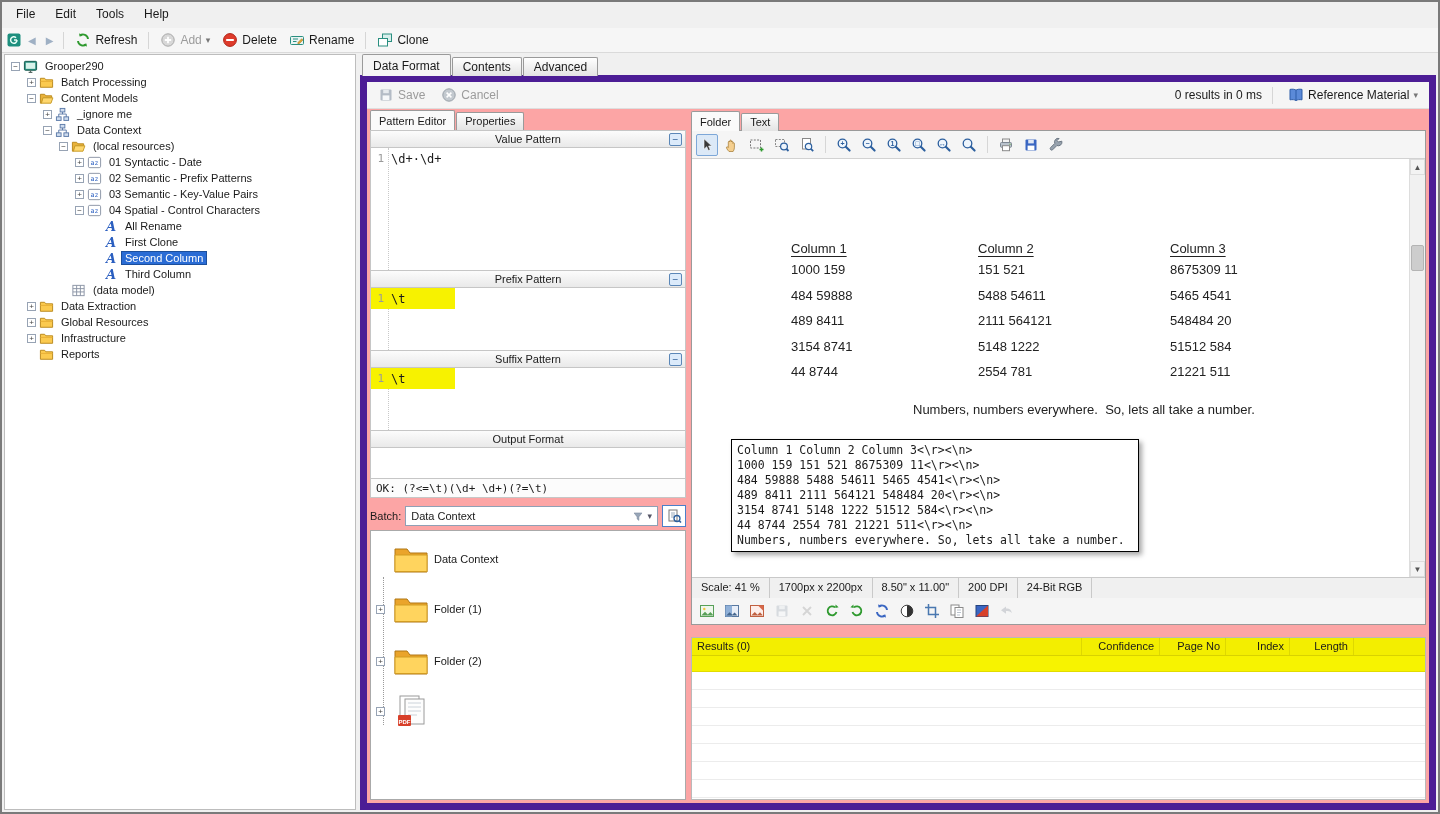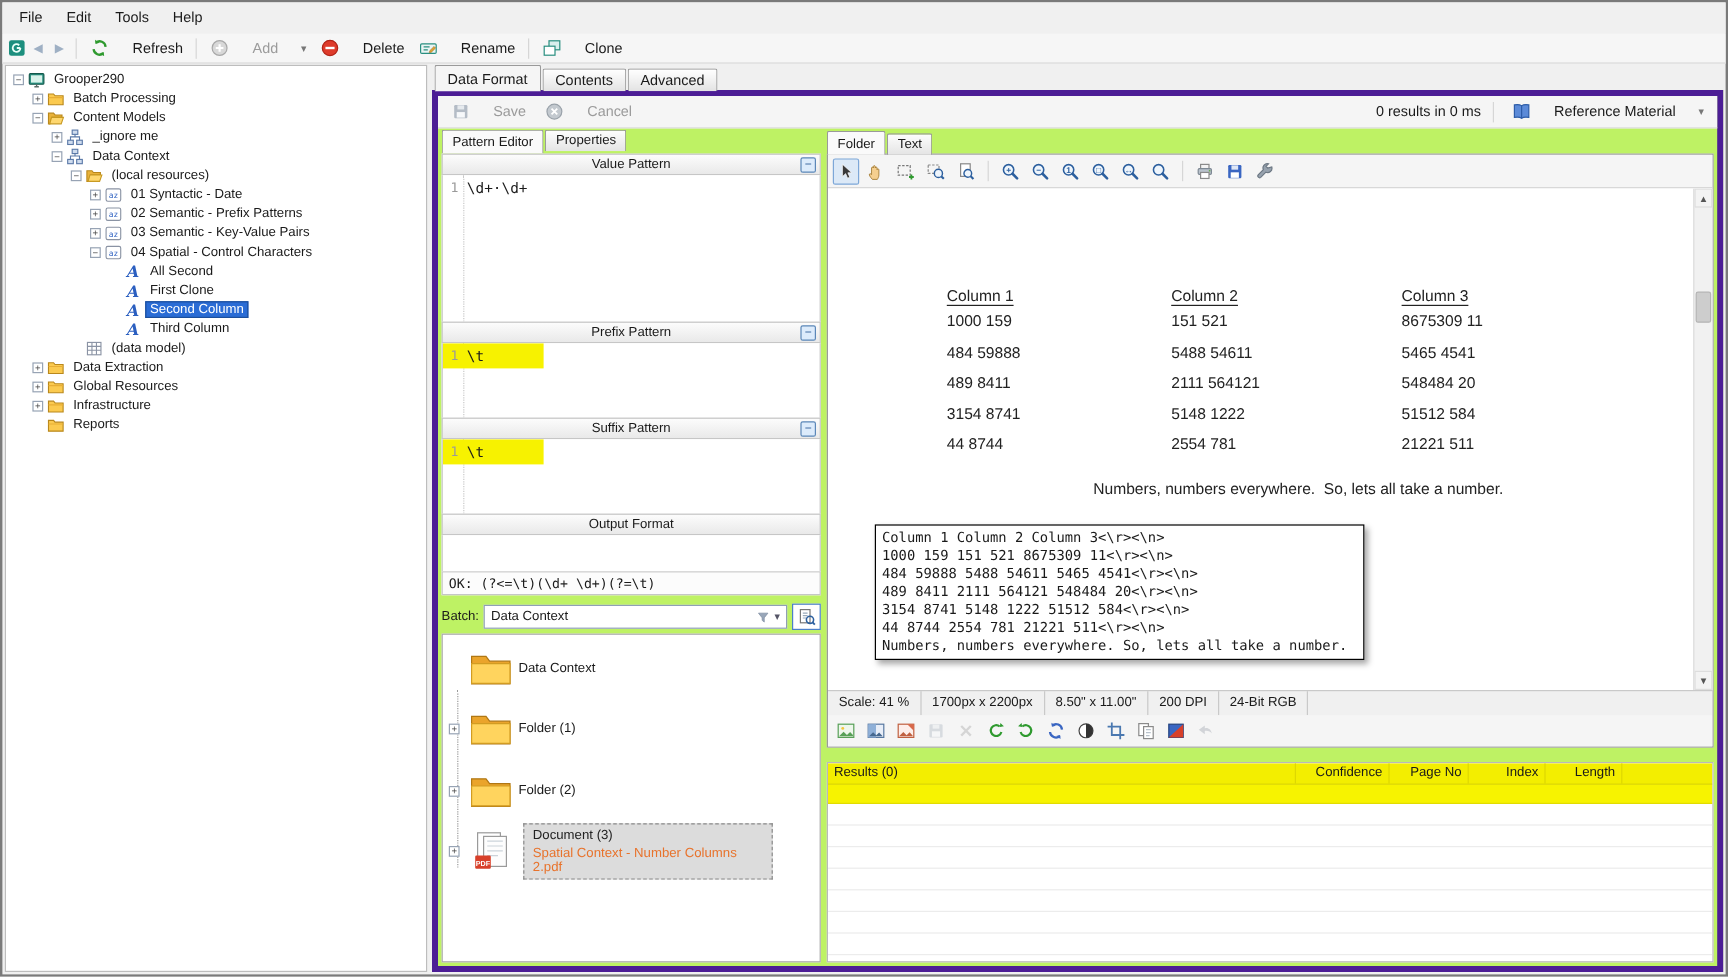--- a/index.html
+++ b/index.html
@@ -4,21 +4,21 @@
 <style>
   *{box-sizing:border-box;margin:0;padding:0}
   html,body{width:1440px;height:814px;overflow:hidden;background:#fff}
   body{font-family:"Liberation Sans",sans-serif;font-size:12px;color:#1a1a1a}
   .window{position:relative;width:1440px;height:814px;border:2px solid #7a7a7a;background:#f0f0f0}
 
   
   .menubar{position:absolute;left:0;top:0;right:0;height:26px;background:#f0f0f0;display:flex;align-items:flex-start;padding-left:4px}
   .menu-item{padding:5px 10px;cursor:default}
   .toolbar{position:absolute;left:0;top:26px;right:0;height:25px;background:#f6f6f6;border-bottom:1px solid #dadada;display:flex;align-items:center;padding:0 4px;gap:2px}
-  .tb-btn{display:inline-flex;align-items:center;gap:19px;padding:2px 5px;background:transparent;border:none;font:12px "Liberation Sans",sans-serif;color:#1a1a1a}
+  .tb-btn{display:inline-flex;align-items:center;gap:4px;padding:2px 5px;background:transparent;border:none;font:12px "Liberation Sans",sans-serif;color:#1a1a1a}
   .tb-btn.disabled{color:#9b9b9b}
   .icon16{width:16px;height:16px;display:inline-block;flex:none}
   .icon16 svg{width:100%;height:100%;display:block}
   .vsep{width:1px;height:17px;background:#d6d6d6;margin:0 4px;flex:none}
   .nav-arrow{color:#9fb0c4;font-size:10px;padding:2px 4px}
   .caret{font-size:9px;color:#777}
 
   
   .left-panel{position:absolute;left:2px;top:52px;width:352px;bottom:2px;background:#fff;border:1px solid #bdbdbd;overflow:hidden;padding-top:3px}
   .tree-row{display:flex;align-items:center;height:16px;font-size:11px;white-space:nowrap}
@@ -26,27 +26,27 @@
   .expander.hidden{visibility:hidden}
   .tree-ic{width:15px;height:15px;margin-right:3px;flex:none}
   .tree-ic svg{width:100%;height:100%;display:block}
   .tree-label{padding:0 3px;border:1px solid transparent}
   .tree-label.sel{color:#fff;border:1px solid #1c4f9c}
 
   
   .main-tabs{position:absolute;left:360px;top:53px;display:flex;align-items:flex-end;height:21px;z-index:3}
   .tab{padding:2px 10px 3px;border:1px solid #9a9a9a;border-bottom:none;background:linear-gradient(#ffffff,#e3e3e3);border-radius:2px 2px 0 0;height:19px;margin-right:1px}
   .tab.active{background:#f5f5f5;height:22px;padding-top:4px}
-  .tab-page{position:absolute;left:358px;top:73px;right:2px;bottom:2px;border:5px solid #4c1d95;background:#bef264}
+  .tab-page{position:absolute;left:358px;top:73px;right:2px;bottom:2px;border:7px solid #4c1d95;background:#fca5a5}
   .actions-row{position:absolute;left:0;top:0;right:0;height:27px;border-bottom:1px solid #dedede;display:flex;align-items:center;padding:0 6px;gap:6px;background:#f5f5f5}
   .spacer{flex:1}
 
   
   .pattern-panel{position:absolute;left:3px;top:28px;width:316px;bottom:3px;display:flex;flex-direction:column}
-  .sub-tabs{display:flex;align-items:flex-start;height:20px;flex:none}
+  .sub-tabs{display:flex;align-items:flex-end;height:20px;flex:none}
   .stab{padding:2px 8px;font-size:11px;border:1px solid #9a9a9a;border-bottom:none;background:linear-gradient(#fdfdfd,#e4e4e4);border-radius:2px 2px 0 0;margin-right:1px;height:18px}
   .stab.active{background:#fafafa;height:20px;padding-top:4px}
   .sections{flex:none;background:#f5f5f5}
   .sec-header{height:18px;background:linear-gradient(#fcfcfc,#e9e9e9);border:1px solid #c6c6c6;display:flex;align-items:center;justify-content:center;position:relative;font-size:11px}
   .collapse-btn{position:absolute;right:3px;top:2px;width:13px;height:13px;border:1px solid #5b87b8;background:#dcebfb;color:#2d5c96;font-size:10px;line-height:11px;text-align:center;border-radius:2px}
   .editor{background:#fff;border-left:1px solid #c6c6c6;border-right:1px solid #c6c6c6;position:relative;font-family:"DejaVu Sans Mono",monospace;font-size:12px;overflow:hidden}
   .gutter-rule{position:absolute;left:17px;top:0;bottom:0;border-left:1px dotted #c9c9c9}
   .code-line{display:flex;height:21px;align-items:center;position:relative;z-index:1}
   .code-line.hl{width:84px}
   .gutter{width:17px;text-align:right;padding-right:4px;color:#9a9a9a;font-size:11px;flex:none}
@@ -286,21 +286,21 @@
           </span>
           <span class="tree-label">04 Spatial - Control Characters</span>
         </div>
         <div class="tree-row" style="padding-left: 86px;">
           <span class="expander hidden">+</span>
           <span class="tree-ic">
             <svg viewBox="0 0 16 16">
               <text x="8.5" y="13" font-size="14" font-style="italic" font-weight="bold" text-anchor="middle" fill="#2b5fc0" font-family="DejaVu Serif,serif">A</text>
             </svg>
           </span>
-          <span class="tree-label">All Second</span>
+          <span class="tree-label">All Rename</span>
         </div>
         <div class="tree-row" style="padding-left: 86px;">
           <span class="expander hidden">+</span>
           <span class="tree-ic">
             <svg viewBox="0 0 16 16">
               <text x="8.5" y="13" font-size="14" font-style="italic" font-weight="bold" text-anchor="middle" fill="#2b5fc0" font-family="DejaVu Serif,serif">A</text>
             </svg>
           </span>
           <span class="tree-label">First Clone</span>
         </div>
@@ -520,24 +520,20 @@
             <span class="expander">+</span>
             <span class="bt-doc">
               <svg viewBox="0 0 40 34">
                 <rect x="7" y="2" width="19" height="25" fill="#fff" stroke="#9a9a9a"></rect>
                 <rect x="12" y="5" width="19" height="25" fill="#fdfdfd" stroke="#9a9a9a"></rect>
                 <path d="M15 9h13M15 13h13M15 17h13M15 21h9" stroke="#ccd3da"></path>
                 <rect x="5" y="21" width="13" height="11" rx="1" fill="#d8402a"></rect>
                 <text x="11.5" y="29.5" font-size="6" fill="#fff" text-anchor="middle" font-weight="bold">PDF</text>
               </svg>
             </span>
-            <div class="bt-sel">
-              <div class="l1">Document (3)</div>
-              <div class="l2" style="color: rgb(232, 115, 44);">Spatial Context - Number Columns 2.pdf</div>
-            </div>
           </div>
         </div>
     </div>
 
     <div class="viewer-panel">
       <div class="viewer-tabs">
         <div class="stab active">Folder</div>
         <div class="stab">Text</div>
       </div>
       <div class="viewer-box">

